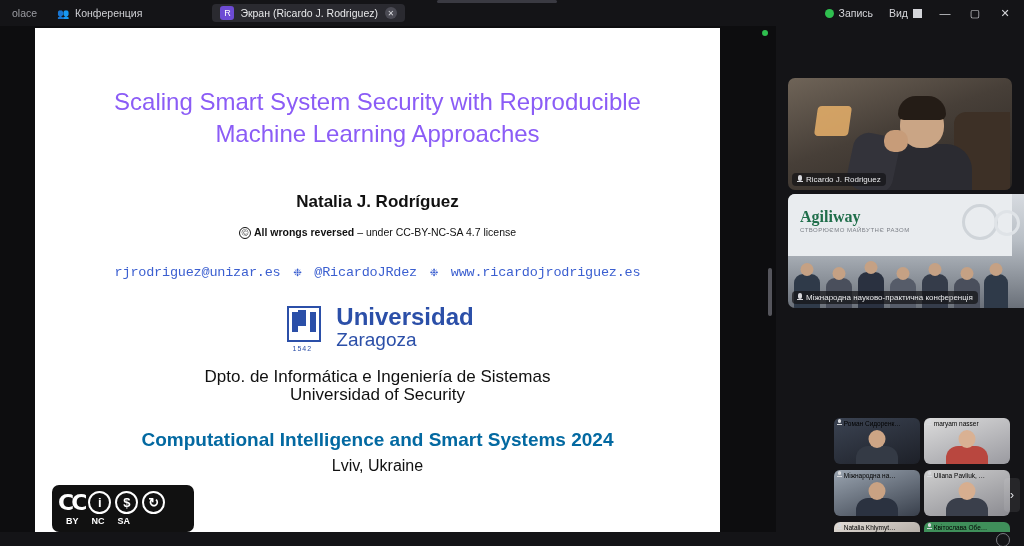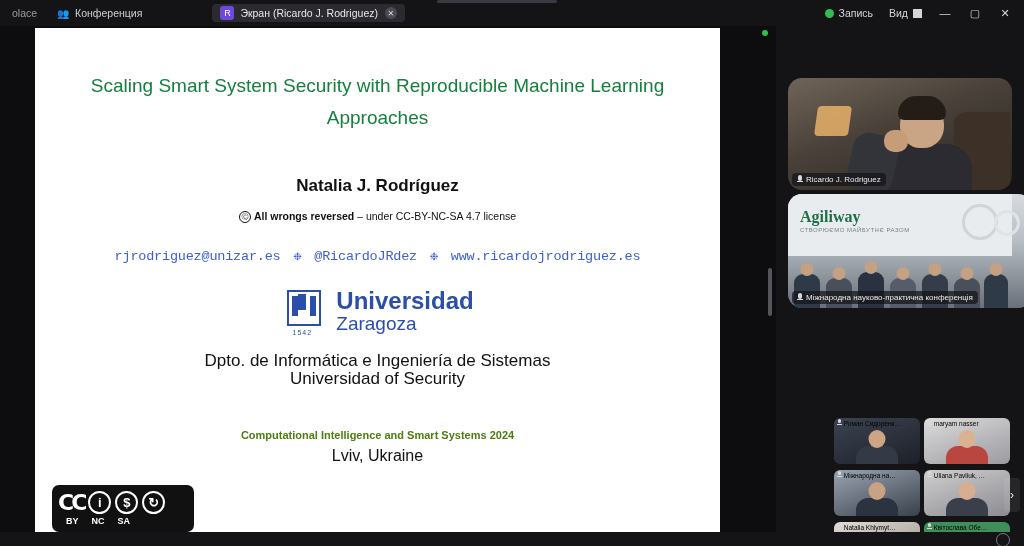--- a/index.html
+++ b/index.html
@@ -118,24 +118,24 @@
     background: #ffffff;
     color: #111;
     overflow: hidden;
   }
   .slide-inner {
     position: absolute;
     left: 0; top: 0; right: 0; bottom: 0;
     text-align: center;
   }
   .s-title {
-    margin-top: 42px;
-    font-size: 19px;
+    margin-top: 58px;
+    font-size: 24px;
     line-height: 32px;
-    color: #15803d;
+    color: #8b5cf6;
     padding: 0 32px;
     font-weight: 400;
   }
   .s-author {
     margin-top: 42px;
     font-size: 17px;
     font-weight: bold;
     color: #111;
   }
   .s-license {
@@ -216,24 +216,24 @@
     font-size: 17px;
     line-height: 18px;
     color: #111;
   }
   .s-date {
     margin-top: 24px;
     font-size: 18px;
     color: #111;
   }
   .s-conf {
-    margin-top: 41px;
-    font-size: 11px;
+    margin-top: 25px;
+    font-size: 19px;
     font-weight: bold;
-    color: #4d7c0f;
+    color: #0369a1;
   }
   .s-city {
     margin-top: 6px;
     font-size: 16px;
     color: #111;
   }
   .cc-badge {
     position: absolute;
     left: 17px; bottom: 6px;
     width: 142px; height: 47px;
@@ -280,21 +280,21 @@
 
   
   .rail {
     position: absolute;
     left: 776px; top: 26px;
     width: 248px; height: 520px;
     background: #141417;
   }
   .tile {
     position: absolute;
-    border-radius: 14px;
+    border-radius: 7px;
     overflow: hidden;
     background: #1d1d22;
     text-align: center;
   }
   .tile .namebar {
     position: absolute;
     left: 4px; bottom: 4px;
     max-width: 92%;
     background: rgba(20,20,22,0.72);
     border-radius: 4px;

